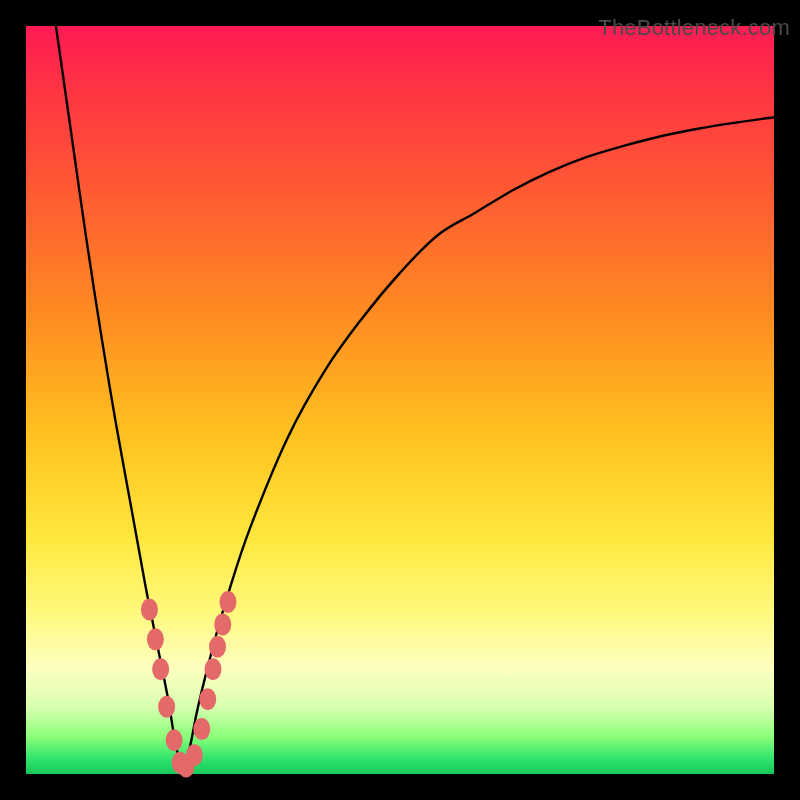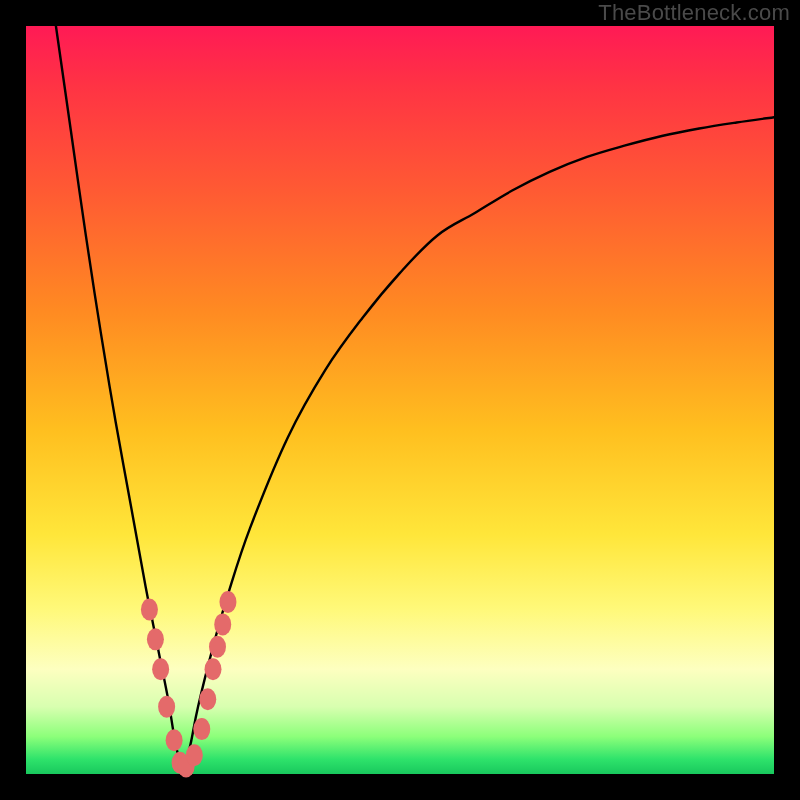--- a/index.html
+++ b/index.html
@@ -35,21 +35,21 @@
       #fff97a 78%,
       #fdffc0 86%,
       #d8ffb0 91%,
       #8cff7a 95%,
       #2fe36b 98%,
       #18c85d 100%
     );
   }
   .watermark {
     position: absolute;
-    top: 0;
+    top: 15px;
     right: 10px;
     color: #4a4a4a;
     font-size: 22px;
     letter-spacing: 0.2px;
     font-weight: 500;
     user-select: none;
   }
   svg.curves {
     position: absolute;
     inset: 0;

